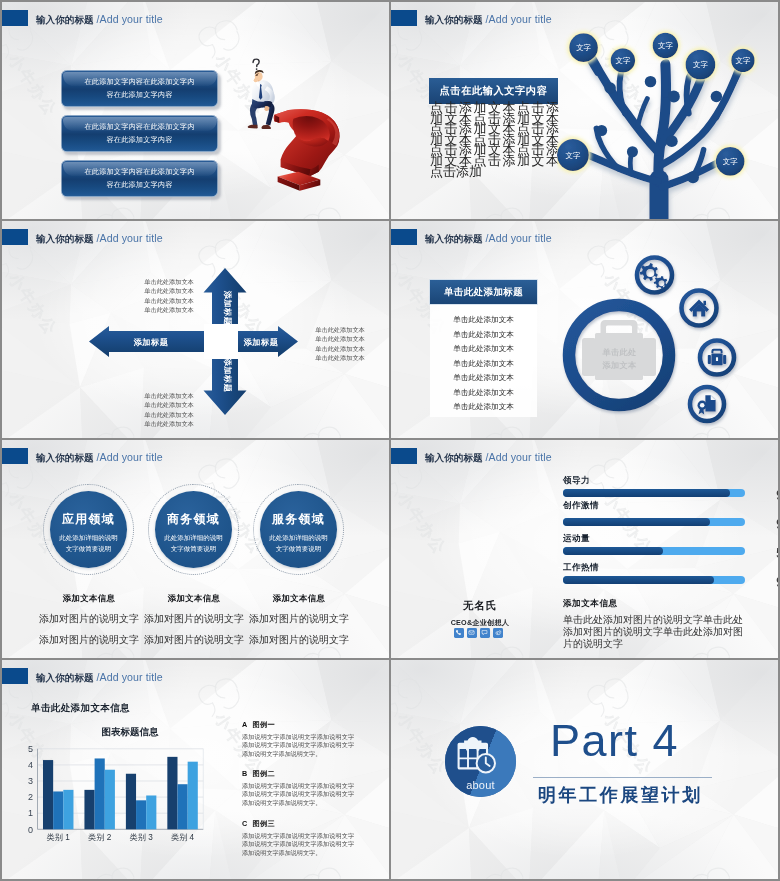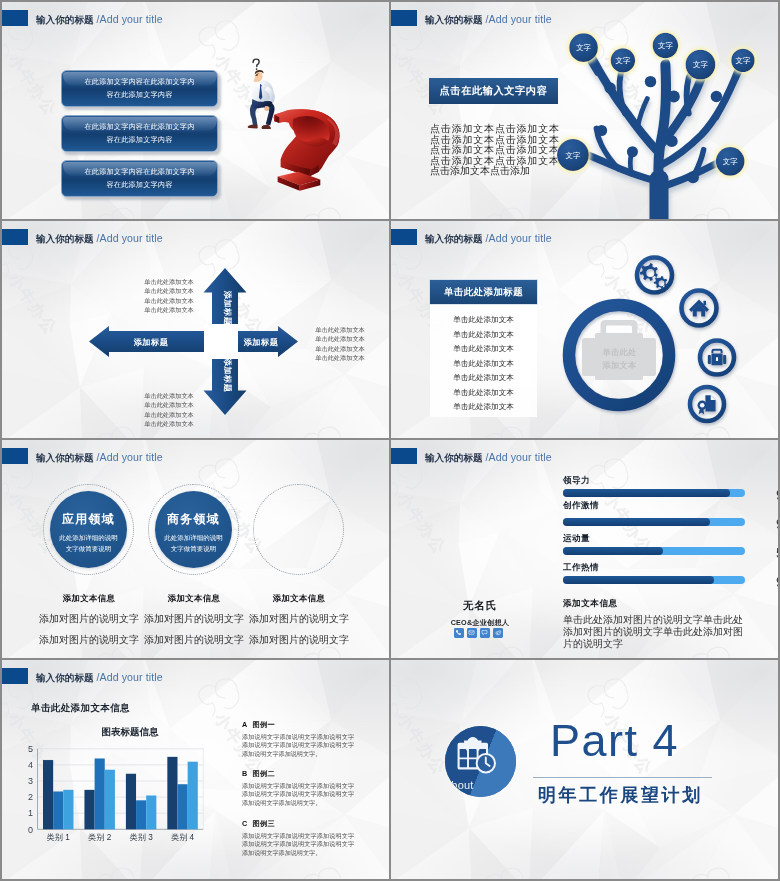--- a/index.html
+++ b/index.html
@@ -29,21 +29,21 @@
     color:#fff;font-size:7.2px;line-height:12.5px;text-align:center;
     display:flex;align-items:center;justify-content:center;}
   .s1box .t{padding:0 4px;white-space:nowrap;letter-spacing:.15px;position:relative;z-index:2;}
   .s1box::before{content:"";position:absolute;left:1.5px;right:1.5px;top:1.5px;height:14px;border-radius:5px 5px 16px 16px;
     background:linear-gradient(rgba(255,255,255,.32),rgba(255,255,255,.02));}
 
   
   .s2head{position:absolute;left:38px;top:76px;width:129px;height:26px;
     background:linear-gradient(#2a5d95,#1a4374);
     color:#fff;font-size:10.2px;font-weight:700;display:flex;align-items:center;justify-content:center;letter-spacing:.6px;}
-  .s2body{position:absolute;left:39px;top:122px;width:129px;font-size:10px;line-height:10.6px;color:#252525;text-align:justify;}
+  .s2body{position:absolute;left:39px;top:101px;width:129px;font-size:13px;line-height:10.6px;color:#252525;text-align:justify;}
 
   
   .s4panel{position:absolute;left:39px;top:59px;width:107px;height:137px;background:rgba(255,255,255,.88);}
   .s4head{position:absolute;left:39px;top:59px;width:107px;height:24px;
     background:linear-gradient(#2b5f97,#1a4576);color:#fff;font-size:9.5px;font-weight:700;
     display:flex;align-items:center;justify-content:center;letter-spacing:.4px;
     box-shadow:0 0 0 .8px #cfdcea;}
   .s4lines{position:absolute;left:39px;top:92px;width:107px;font-size:7.6px;line-height:14.5px;color:#2b2b2b;text-align:center;}
 
   
@@ -77,21 +77,21 @@
   .s7lg .b{font-size:6.1px;line-height:8.7px;color:#444;margin-top:2.5px;text-align:justify;}
 
 
   .s3txt{position:absolute;width:54px;font-size:6.2px;line-height:9.3px;color:#4c4c4c;text-align:center;white-space:nowrap;}
   .s4ct{position:absolute;left:211px;top:126px;width:35px;text-align:center;font-size:8.2px;line-height:12.5px;color:#c0c2c4;font-weight:700;letter-spacing:.3px;}
   
   .s8circ{position:absolute;left:54px;top:66px;width:71px;height:71px;border-radius:50%;
     background:#2a5e9c;overflow:hidden;}
   .s8circ .lt{position:absolute;left:0;top:0;width:100%;height:100%;
     background:linear-gradient(112deg,#1f4f8c 0%,#1f4f8c 53%,#3b79bb 53%,#3b79bb 100%);}
-  .s8about{position:absolute;left:0;right:0;bottom:6px;text-align:left;color:#eef3f9;font-size:11px;letter-spacing:.2px;}
+  .s8about{position:absolute;left:0;right:0;bottom:6px;text-align:center;color:#eef3f9;font-size:11px;letter-spacing:.2px;}
   .s8part{position:absolute;left:159px;top:57px;font-size:45px;line-height:47px;color:#1f4f8c;letter-spacing:1.5px;font-weight:400;}
   .s8rule{position:absolute;left:142px;top:117px;width:179px;height:1px;background:#9bafc7;}
   .s8sub{position:absolute;left:147px;top:125px;font-size:18px;line-height:20px;font-weight:700;color:#1b4780;letter-spacing:2.6px;}
 </style>
 </head>
 <body>
 
 <svg width="0" height="0" style="position:absolute;left:-9999px" aria-hidden="true">
     <defs>
       <g id="lowpoly">
@@ -694,20 +694,24 @@
       <div class="s5circ" style="left:48px;top:51px">
         <div class="s5t">应用领域</div>
         <div class="s5d"><span>此处添加详细的说明</span><br><span>文字做简要说明</span></div>
       </div>
       <div class="s5dots" style="left:146px;top:44px"></div>
       <div class="s5circ" style="left:153px;top:51px">
         <div class="s5t">商务领域</div>
         <div class="s5d"><span>此处添加详细的说明</span><br><span>文字做简要说明</span></div>
       </div>
       <div class="s5dots" style="left:251px;top:44px"></div>
+      <div class="s5circ" style="left:258px;top:51px">
+        <div class="s5t">服务领域</div>
+        <div class="s5d"><span>此处添加详细的说明</span><br><span>文字做简要说明</span></div>
+      </div>
       <div class="s5cap" style="left:24px;top:153px">
         <div class="h">添加文本信息</div>
         <div class="l">添加对图片的说明文字</div>
         <div class="l">添加对图片的说明文字</div>
       </div>
       <div class="s5cap" style="left:129px;top:153px">
         <div class="h">添加文本信息</div>
         <div class="l">添加对图片的说明文字</div>
         <div class="l">添加对图片的说明文字</div>
       </div>

